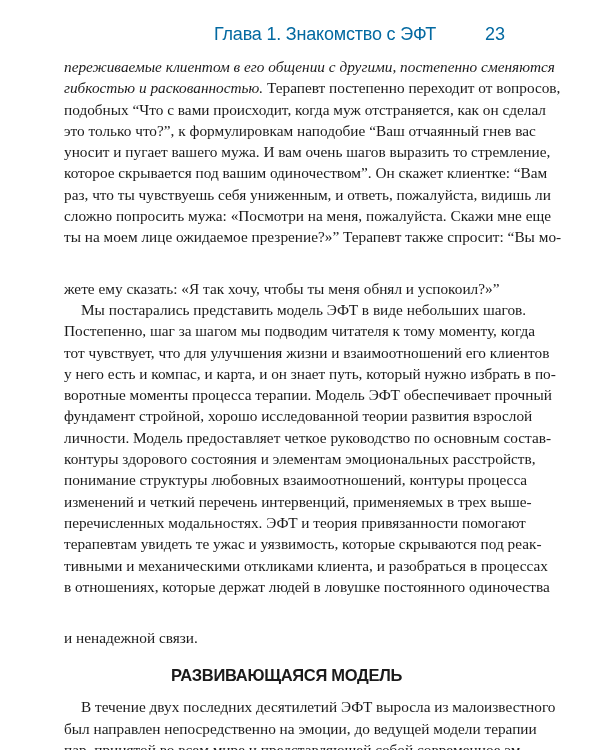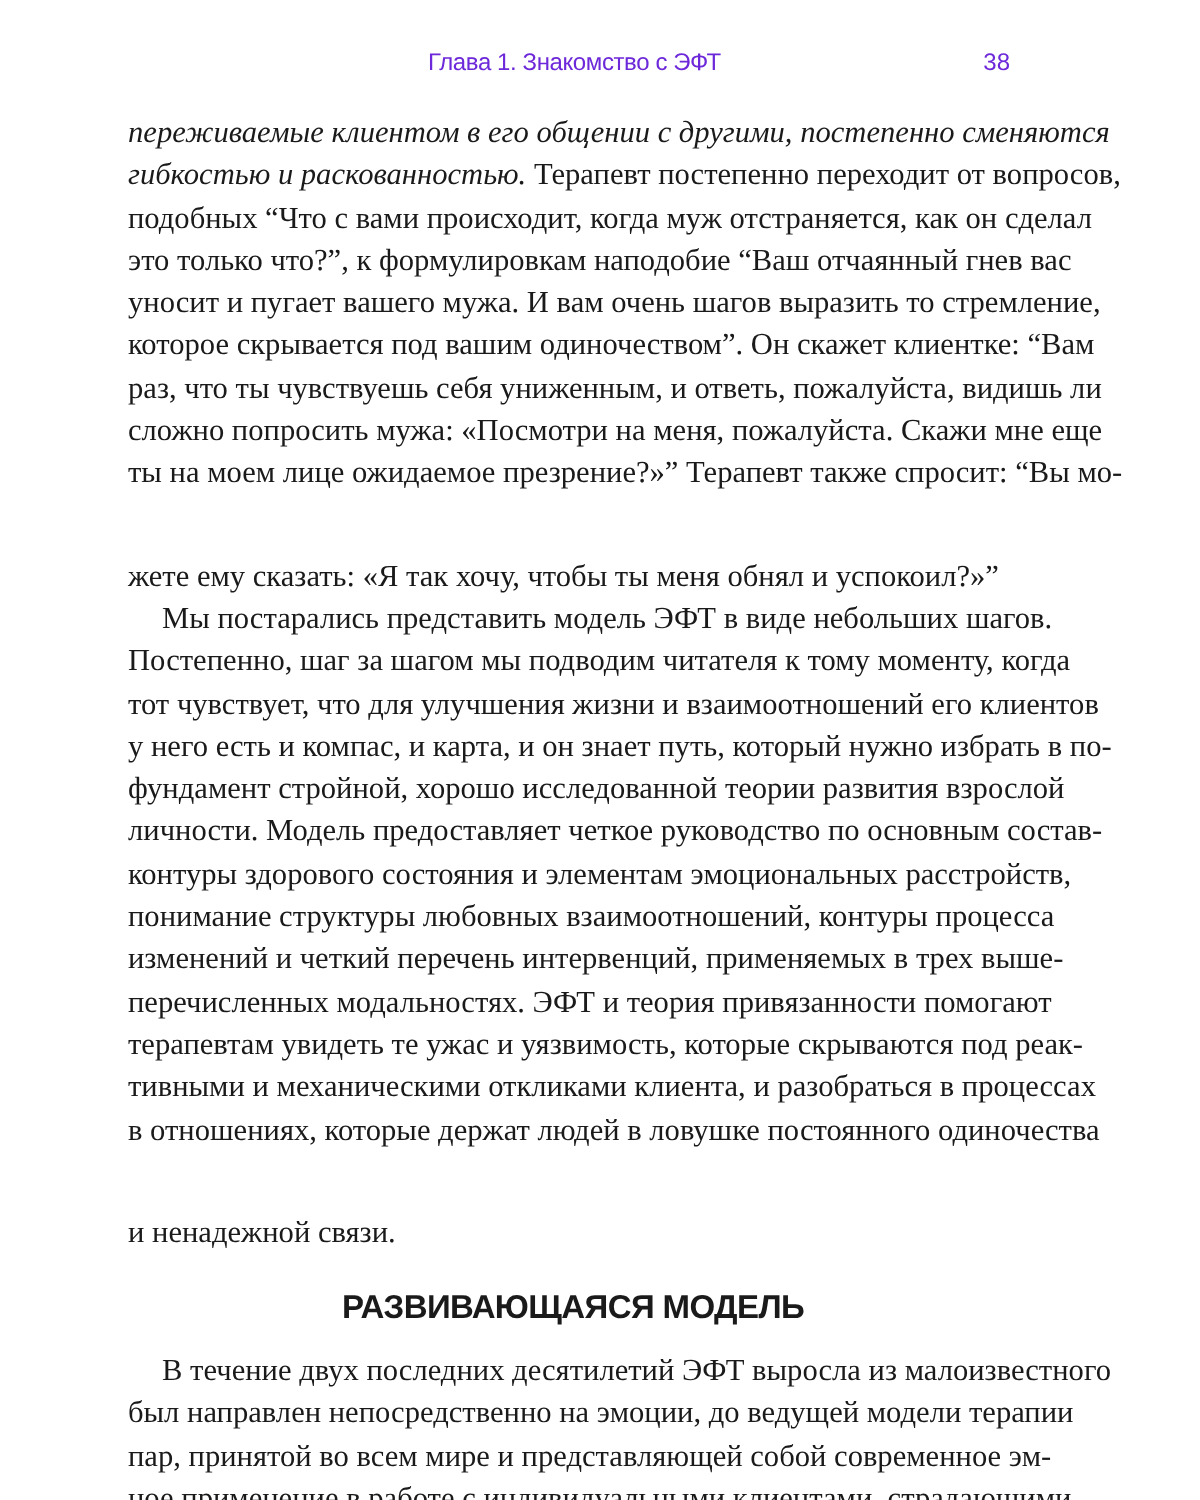--- a/index.html
+++ b/index.html
@@ -20,22 +20,22 @@
       top: 0;
       width: 445px;
     }
     .running-header {
       position: absolute;
       top: 24px;
       left: 0;
       width: 445px;
       height: 18px;
       font-family: "Liberation Sans", sans-serif;
-      font-size: 12px;
-      color: #6d28d9;
+      font-size: 18px;
+      color: #0369a1;
     }
     .running-header .chapter {
       position: absolute;
       left: 150px;
       top: 0;
       letter-spacing: -0.2px;
     }
     .running-header .page-num {
       position: absolute;
       right: 4px;
@@ -81,21 +81,21 @@
     em {
     }
   </style>
 </head>
 <body>
 
 <div class="page">
 
   <div class="running-header">
     <span class="chapter">Глава 1. Знакомство с ЭФТ</span>
-    <span class="page-num">38</span>
+    <span class="page-num">23</span>
   </div>
 
   <div class="body-text">
 
     <p>
       <span class="line"><em>переживаемые клиентом в его общении с другими, постепенно сменяются</em></span>
       <span class="line"><em>гибкостью и раскованностью.</em><span> Терапевт постепенно переходит от вопросов,</span></span>
       <span class="line">подобных “Что с вами происходит, когда муж отстраняется, как он сделал</span>
       <span class="line">это только что?”, к формулировкам наподобие “Ваш отчаянный гнев вас</span>
       <span class="line">уносит и пугает вашего мужа. И вам очень шагов выразить то стремление,</span>
@@ -104,20 +104,21 @@
       <span class="line">сложно попросить мужа: «Посмотри на меня, пожалуйста. Скажи мне еще</span>
       <span class="line">ты на моем лице ожидаемое презрение?»” Терапевт также спросит: “Вы мо-</span>
       <span class="line last">жете ему сказать: «Я так хочу, чтобы ты меня обнял и успокоил?»”</span>
     </p>
 
     <p>
       <span class="line indent">Мы постарались представить модель ЭФТ в виде небольших шагов.</span>
       <span class="line">Постепенно, шаг за шагом мы подводим читателя к тому моменту, когда</span>
       <span class="line">тот чувствует, что для улучшения жизни и взаимоотношений его клиентов</span>
       <span class="line">у него есть и компас, и карта, и он знает путь, который нужно избрать в по-</span>
+      <span class="line">воротные моменты процесса терапии. Модель ЭФТ обеспечивает прочный</span>
       <span class="line">фундамент стройной, хорошо исследованной теории развития взрослой</span>
       <span class="line">личности. Модель предоставляет четкое руководство по основным состав-</span>
       <span class="line">контуры здорового состояния и элементам эмоциональных расстройств,</span>
       <span class="line">понимание структуры любовных взаимоотношений, контуры процесса</span>
       <span class="line">изменений и четкий перечень интервенций, применяемых в трех выше-</span>
       <span class="line">перечисленных модальностях. ЭФТ и теория привязанности помогают</span>
       <span class="line">терапевтам увидеть те ужас и уязвимость, которые скрываются под реак-</span>
       <span class="line">тивными и механическими откликами клиента, и разобраться в процессах</span>
       <span class="line">в отношениях, которые держат людей в ловушке постоянного одиночества</span>
       <span class="line last">и ненадежной связи.</span>

